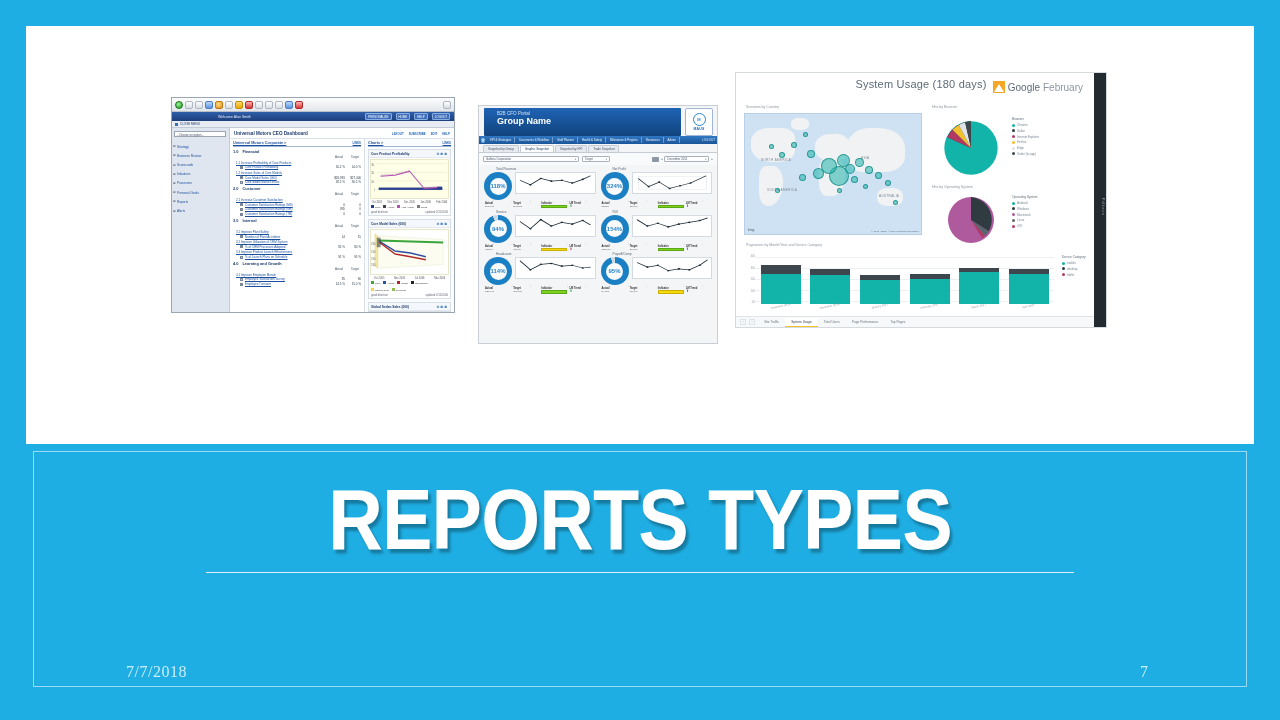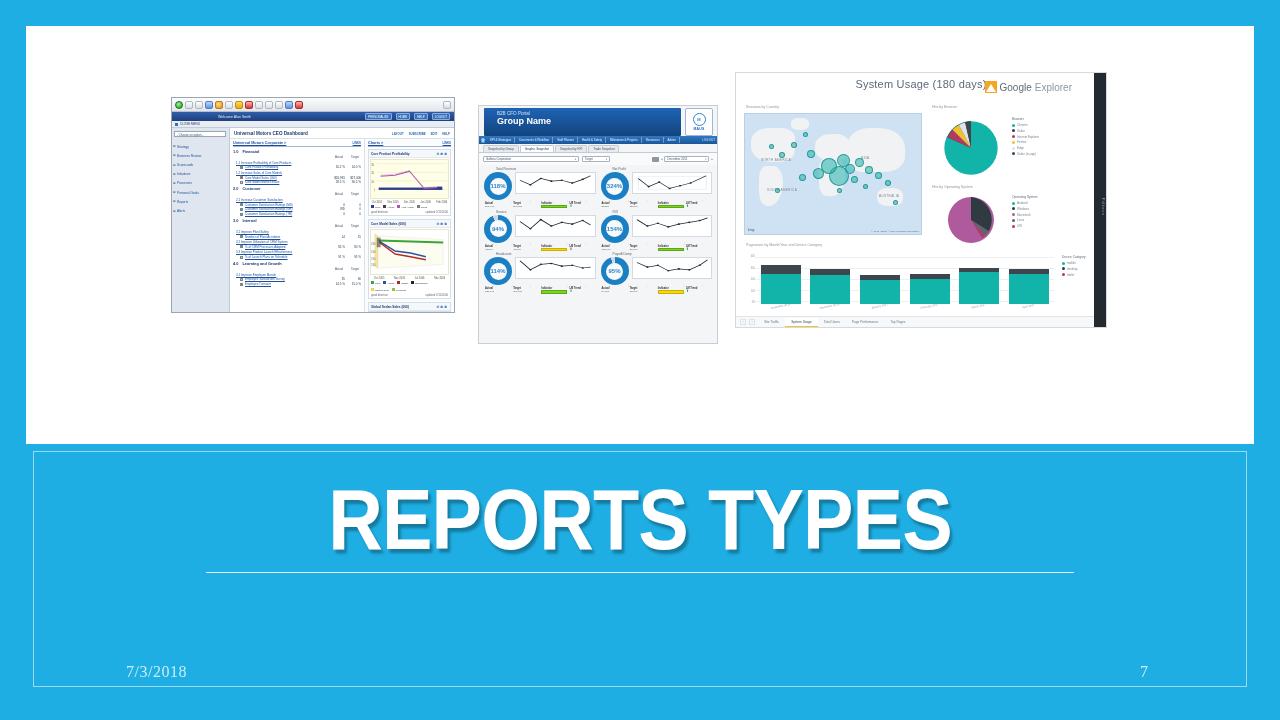--- a/index.html
+++ b/index.html
@@ -253,21 +253,21 @@
   #shot3 {
     left: 735px; top: 72px;
     width: 372px; height: 256px;
     background: #ffffff;
     border: 1px solid #d5dadf;
   }
   #shot3 .gtitle {
     text-align:center; font-size:11px; color:#5d6b78; padding-top:5px; letter-spacing:.2px;
   }
   #shot3 .galogo{
-    position:absolute; right:34px; top:8px; display:flex; align-items:center; gap:3px;
+    position:absolute; right:23px; top:8px; display:flex; align-items:center; gap:3px;
   }
   #shot3 .galogo .sq{
     width:12px;height:12px;background:#f5a623;
     display:flex;align-items:flex-end;justify-content:center;
   }
   #shot3 .galogo .sq:after{content:"";width:0;height:0;border-left:5px solid transparent;border-right:5px solid transparent;border-bottom:8px solid #fff;margin-bottom:1px;}
   #shot3 .galogo .g1{font-size:10px;color:#5d6b78;}
   #shot3 .galogo .g2{font-size:10px;color:#8b97a3;}
   #shot3 .sidepane{
     position:absolute; right:0; top:0; bottom:0; width:12px; background:#232a30;
@@ -959,21 +959,21 @@
       </div>
     </div>
   </div>
 
   <div class="shot" id="shot3">
     <div class="gtitle">System Usage (180 days)</div>
 
     <div class="galogo">
       <span class="sq"></span>
       <span class="g1">Google</span>
-      <span class="g2">Explorer</span>
+      <span class="g2">February</span>
     </div>
 
     <div class="sidepane">Filters</div>
 
     <span class="panel-label" style="left:10px;top:32px">Sessions by Country</span>
     <div class="map">
       <span class="land" style="left:6px;top:14px;width:44px;height:34px;"></span>
       <span class="land" style="left:14px;top:52px;width:24px;height:40px;border-radius:30% 40% 60% 35%;"></span>
       <span class="land" style="left:70px;top:20px;width:34px;height:26px;border-radius:45% 35% 30% 40%;"></span>
       <span class="land" style="left:74px;top:42px;width:26px;height:40px;border-radius:35% 45% 50% 30%;"></span>
@@ -1149,16 +1149,16 @@
       <span class="bt">Total Users</span>
       <span class="bt">Page Performance</span>
       <span class="bt">Top Pages</span>
     </div>
   </div>
 
   <div class="title-banner"></div>
   <div class="banner-inner-rule"></div>
   <div class="slide-title">REPORTS TYPES</div>
   <div class="title-underline"></div>
-  <div class="footer-date">7/3/2018</div>
+  <div class="footer-date">7/7/2018</div>
   <div class="footer-page">7</div>
 
 </div>
 
 </body></html>

